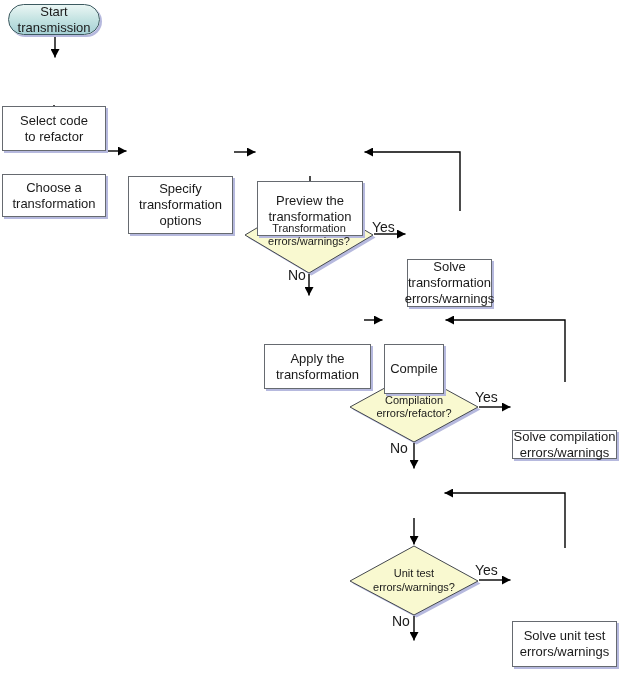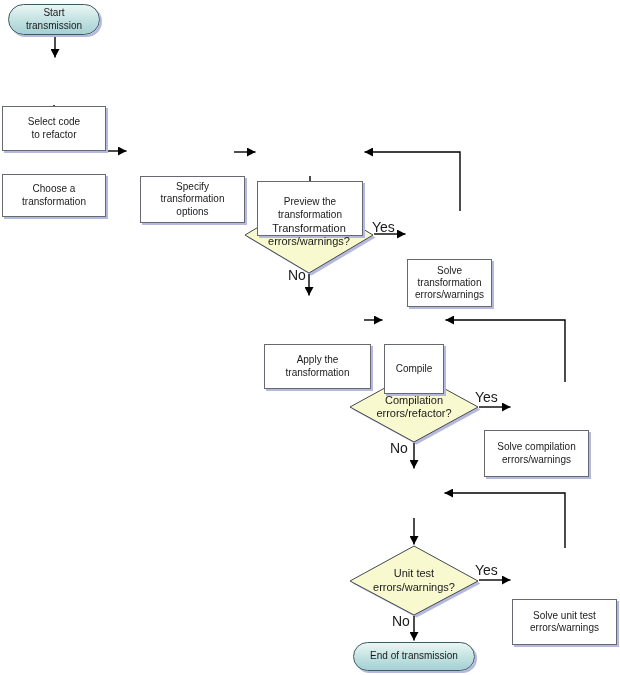--- a/index.html
+++ b/index.html
@@ -3,21 +3,21 @@
 <meta charset="utf-8">
 <style>
   html,body{margin:0;padding:0;background:#ffffff;}
   .stage{
     position:relative;width:620px;height:675px;background:#ffffff;
     font-family:"Liberation Sans", sans-serif;overflow:hidden;
   }
   .edges{position:absolute;left:0;top:0;z-index:1;}
   .node{
     position:absolute;z-index:2;display:flex;align-items:center;justify-content:center;
-    text-align:center;font-size:10px;line-height:1.22;color:#1a1a1a;white-space:pre-line;
+    text-align:center;font-size:13px;line-height:1.22;color:#1a1a1a;white-space:pre-line;
     box-sizing:border-box;
   }
   .proc{
     background:#ffffff;border:1px solid #666a70;
     box-shadow:2px 2px 0 0 #b6b9de;
     margin-top:47px;
   }
   .term{
     background:linear-gradient(180deg,#eaf6f4 0%,#c4e3e2 50%,#a5d0d4 100%);
     border:1px solid #3d5a60;border-radius:17px;
@@ -81,21 +81,21 @@
   <div class="node proc" style="left:2px;top:59px;width:104px;height:45px">
     <span>Select code
 to refactor</span>
   </div>
 
   <div class="node proc" style="left:2px;top:127px;width:104px;height:43px">
     <span>Choose a
 transformation</span>
   </div>
 
-  <div class="node proc" style="left:140px;top:129px;width:105px;height:47px">
+  <div class="node proc" style="left:128px;top:129px;width:105px;height:58px">
     <span>Specify
 transformation
 options</span>
   </div>
 
   <div class="node proc" style="left:257px;top:134px;width:106px;height:55px">
     <span>Preview the
 transformation</span>
   </div>
 
@@ -107,34 +107,31 @@
 
   <div class="node proc" style="left:264px;top:297px;width:107px;height:45px">
     <span>Apply the
 transformation</span>
   </div>
 
   <div class="node proc" style="left:384px;top:297px;width:60px;height:50px">
     <span>Compile</span>
   </div>
 
-  <div class="node proc" style="left:484px;top:383px;width:105px;height:47px">
+  <div class="node proc" style="left:512px;top:383px;width:105px;height:29px">
     <span>Solve compilation
 errors/warnings</span>
   </div>
 
 
-  <div class="node proc" style="left:512px;top:552px;width:105px;height:46px">
+  <div class="node proc" style="left:512px;top:574px;width:105px;height:46px">
     <span>Solve unit test
 errors/warnings</span>
   </div>
 
-  <div class="node term" style="left:353px;top:642px;width:122px;height:29px">
-    <span>End of transmission</span>
-  </div>
 
   <div class="dlabel" style="left:245px;top:197px;width:128px;height:76px">Transformation
 errors/warnings?</div>
 
   <div class="dlabel" style="left:350px;top:372px;width:128px;height:70px">Compilation
 errors/refactor?</div>
 
   <div class="dlabel" style="left:350px;top:546px;width:128px;height:69px">Unit test
 errors/warnings?</div>
 

